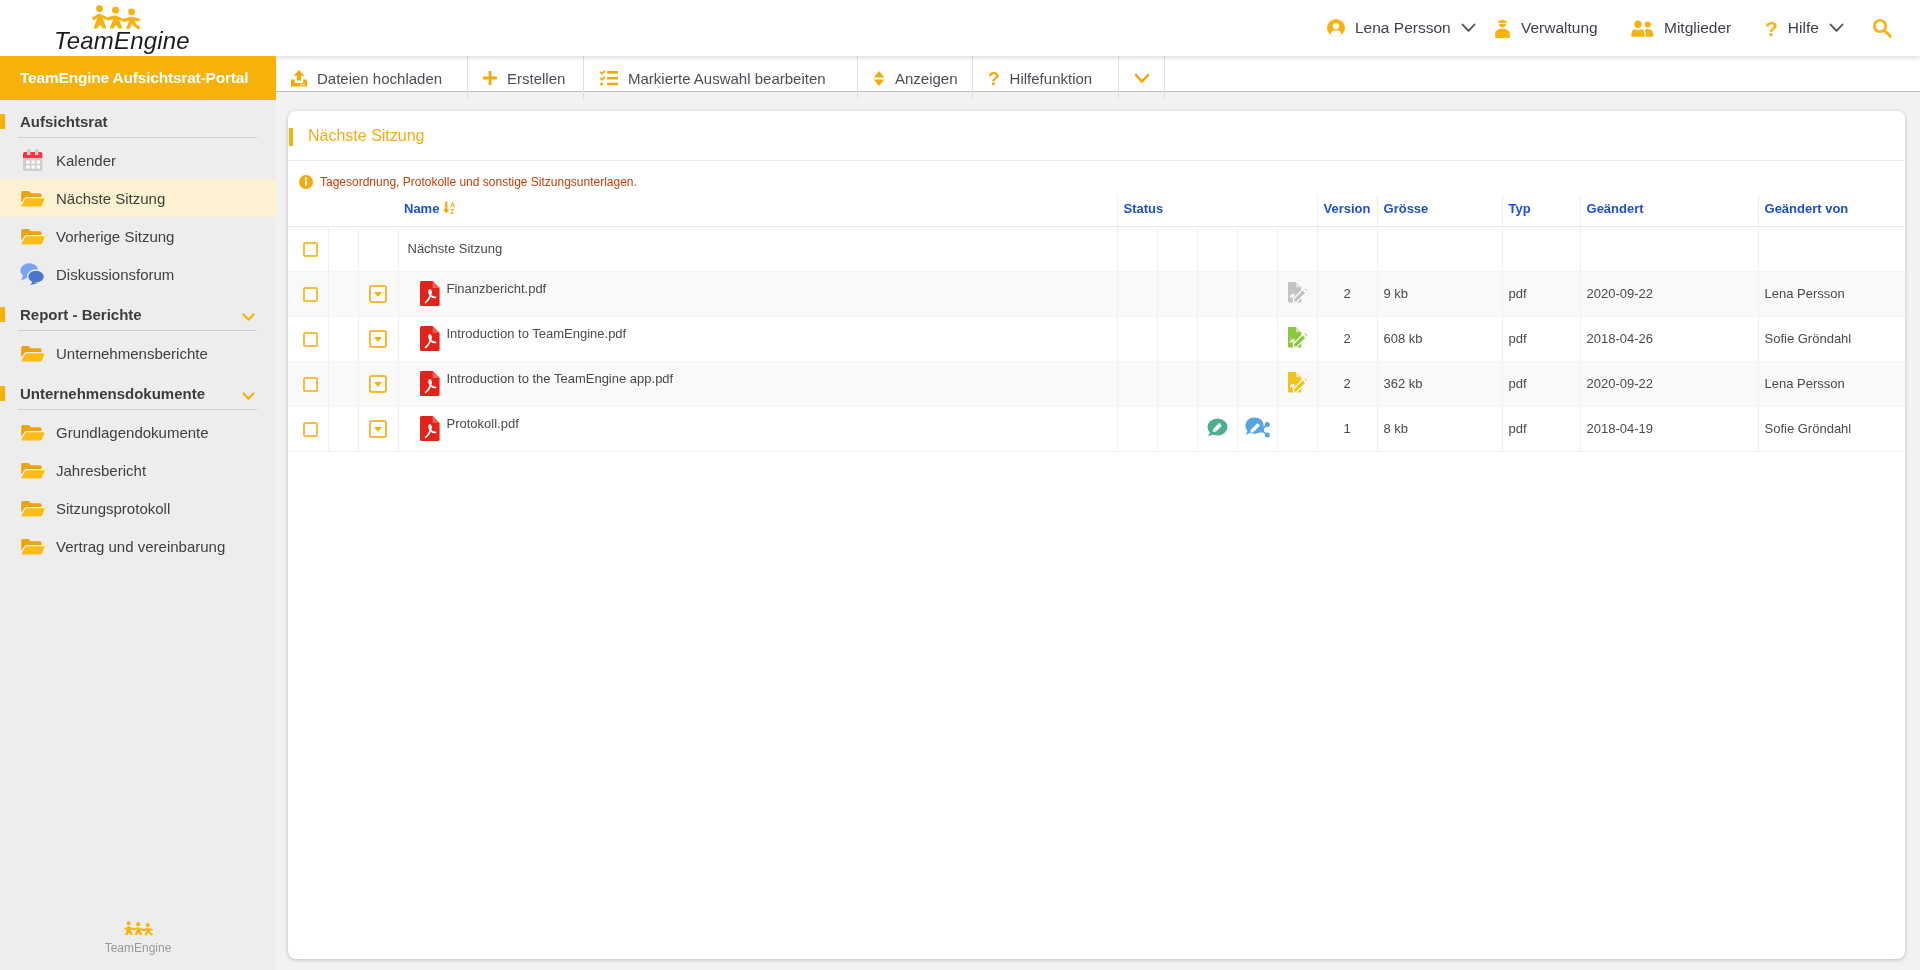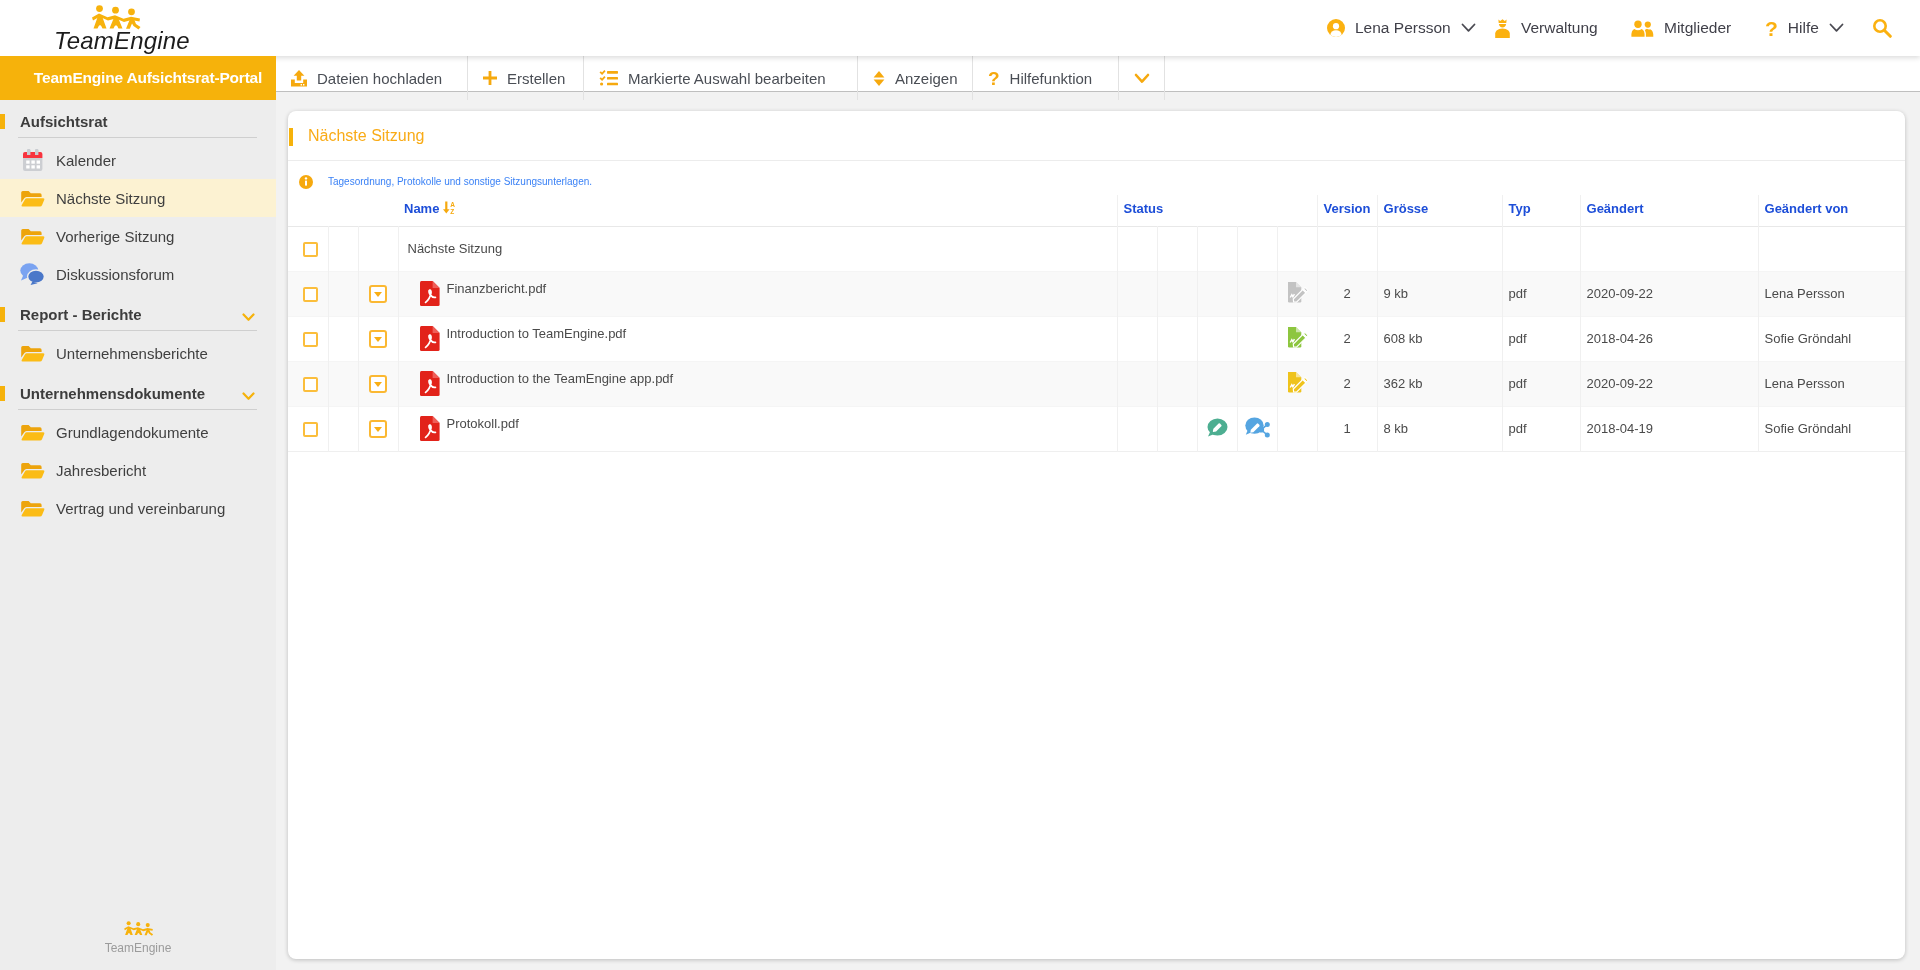--- a/index.html
+++ b/index.html
@@ -11,21 +11,21 @@
 .tophdr { position:absolute; left:0; top:0; width:1920px; height:56px; background:#fff; z-index:30;
   box-shadow:0 2px 5px rgba(0,0,0,.14); }
 .logo { position:absolute; left:54px; top:2px; }
 .logo svg { display:block; }
 .logo .word { font-family:"Liberation Sans", sans-serif; font-style:italic; font-size:24px; color:#1c1c1c; letter-spacing:.2px; position:absolute; left:0px; top:27px; line-height:1; }
 .topnav { position:absolute; top:0; height:56px; font-size:15.5px; color:#3f3f48; }
 .tn-item { position:absolute; top:0; height:56px; display:flex; align-items:center; gap:10px; white-space:nowrap; }
 
 
 .band { position:absolute; left:0; top:56px; width:276px; height:44px; background:#f6b20b; z-index:31;
-  color:#fff; font-weight:bold; font-size:15.5px; letter-spacing:-0.2px; line-height:44px; padding-left:20px; white-space:nowrap;text-align:center; }
+  color:#fff; font-weight:bold; font-size:15.5px; letter-spacing:-0.2px; line-height:44px; padding-left:20px; white-space:nowrap; }
 .toolbar { position:absolute; left:276px; top:56px; width:1644px; height:36px; background:#fff; z-index:20; display:flex; box-shadow:inset 0 -1px 0 #bfbfbf; }
 .tbtn { height:44px; display:flex; align-items:center; border-right:1px solid #e2e2e2; padding-left:15px; gap:10px; font-size:15px; color:#4a4e55; }
 
 
 .sidebar { position:absolute; left:0; top:100px; width:276px; height:870px; background:#ededed; z-index:10; }
 .sec-h { position:relative; margin-top:7px; height:28px; display:flex; align-items:center; font-weight:bold; font-size:15px; color:#3d3d3d; padding-left:20px; }
 .sec-h .mark { position:absolute; left:0; top:7px; width:5px; height:15px; background:#f6b20b; }
 .sec-h .chev { position:absolute; right:21px; top:8px; }
 .sec-hr { border:none; border-top:1px solid #cfcfcf; margin:2px 19px 3px 18px; }
 .mi { height:38px; display:flex; align-items:center; font-size:15px; color:#3f3f3f; padding-left:20px; gap:11px; }
@@ -34,21 +34,21 @@
 .sb-foot { position:absolute; left:0; bottom:15px; width:276px; text-align:center; }
 .sb-foot .t { font-size:12px; color:#9b9b9b; margin-top:1px; }
 
 
 .content { position:absolute; left:276px; top:100px; width:1644px; height:870px; background:#f2f2f2; }
 .card { position:absolute; left:12px; top:11px; width:1617px; height:848px; background:#fff; border-radius:8px;
   box-shadow:0 1px 4px rgba(0,0,0,.22); }
 .card-h { position:relative; height:50px; border-bottom:1px solid #ececec; }
 .card-h .bar { position:absolute; left:1px; top:17px; width:4px; height:18px; background:#f6b20b; }
 .card-h .tt { position:absolute; left:20px; top:16px; font-size:16px; color:#f9ab16; }
-.inforow { height:34px; display:flex; align-items:center; padding-top:7px; padding-left:11px; gap:15px; font-size:10px; color:#3b82f6; }
+.inforow { height:34px; display:flex; align-items:center; padding-top:7px; padding-left:11px; gap:7px; font-size:12px; color:#c2410c; }
 
 
 table.grid { border-collapse:collapse; table-layout:fixed; width:1617px; }
 .grid col.c1{width:40px}.grid col.c2{width:30px}.grid col.c3{width:40px}.grid col.c4{width:719px}
 .grid col.cs{width:40px}.grid col.cv{width:60px}.grid col.cg{width:125px}.grid col.ct{width:78px}
 .grid col.cd{width:178px}.grid col.cu{width:147px}
 .grid th { height:31px; text-align:left; font-size:13px; color:#1d4ed8; padding:0 0 4px 6px; vertical-align:middle; font-weight:bold; }
 .grid td { height:45px; font-size:13px; color:#4a4a4a; padding:0 0 0 6px; vertical-align:middle; }
 .grid .bl { border-left:1px solid #f0f0f0; }
 .grid tbody tr { border-top:1px solid #f5f5f5; }
@@ -343,20 +343,25 @@
  <div class="mi"><span class="ic">
         <svg width="25" height="18" viewBox="0 0 25 18">
           <use href="#folder"></use>
         </svg>
       </span>Grundlagendokumente</div>
  <div class="mi"><span class="ic">
         <svg width="25" height="18" viewBox="0 0 25 18">
           <use href="#folder"></use>
         </svg>
       </span>Jahresbericht</div>
+ <div class="mi"><span class="ic">
+        <svg width="25" height="18" viewBox="0 0 25 18">
+          <use href="#folder"></use>
+        </svg>
+      </span>Sitzungsprotokoll</div>
  <div class="mi"><span class="ic">
         <svg width="25" height="18" viewBox="0 0 25 18">
           <use href="#folder"></use>
         </svg>
       </span>Vertrag und vereinbarung</div>
  <div class="sb-foot"><svg width="31" height="15" viewBox="0 0 52 25">
         <use href="#figs"></use>
       </svg><div class="t">TeamEngine</div></div>
 </div>
 

